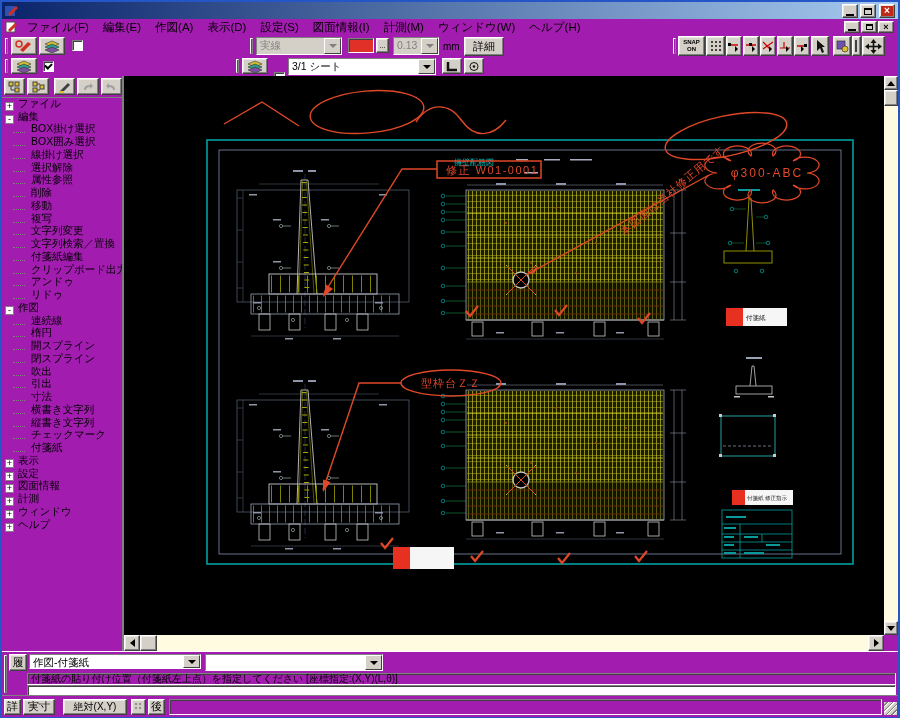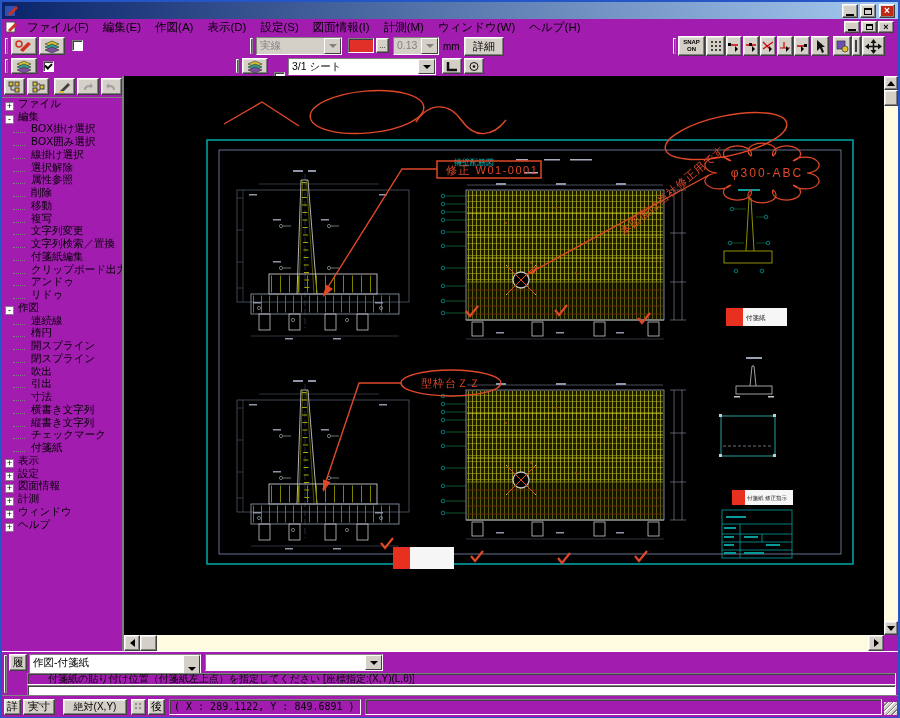--- a/index.html
+++ b/index.html
@@ -684,47 +684,46 @@
   <div class="btn a" style="left:16px;top:0;width:17px;height:16px"></div>
   <div class="btn a" style="right:0;top:0;width:16px;height:16px">
       <div class="tri" style="border-left:5px solid #000;margin-right:-4px"></div>
     </div>
 </div>
 <div class="a face" style="left:884px;top:635px;width:14px;height:16px"></div>
 
 <div class="a face" style="left:2px;top:651px;width:896px;height:44px;border-top:1px solid #fff">
   <div class="a grip" style="left:2px;top:3px;height:38px"></div>
   <div class="a btn" style="left:7px;top:2px;width:18px;height:17px">履</div>
-  <div class="a combo" style="left:27px;top:2px;width:172px;height:30px">
+  <div class="a combo" style="left:27px;top:2px;width:172px;height:15px">
     <div class="fld">作図-付箋紙</div>
       <div class="arr">
         <div class="tri-d"></div>
       </div>
   </div>
   <div class="a combo" style="left:203px;top:2px;width:178px;height:17px">
     <div class="fld"></div>
       <div class="arr">
         <div class="tri-d"></div>
       </div>
   </div>
-  <div class="a sunken face" style="left:25px;top:21px;width:869px;height:12px;font-size:10px;line-height:10px;padding-left:20px;white-space:nowrap;overflow:hidden">付箋紙の貼り付け位置（付箋紙左上点）を指定してください [座標指定:(X,Y)(L,θ)]</div>
+  <div class="a sunken face" style="left:25px;top:21px;width:869px;height:12px;font-size:10px;line-height:10px;padding-left:3px;white-space:nowrap;overflow:hidden">付箋紙の貼り付け位置（付箋紙左上点）を指定してください [座標指定:(X,Y)(L,θ)]</div>
   <div class="a sunken" style="left:25px;top:33px;width:869px;height:11px;background:#fff"></div>
 </div>
 
 <div class="a face statusbar" style="left:2px;top:695px;width:896px;height:21px;border-top:1px solid #808080">
   <div class="btn" style="width:17px;height:16px;margin-left:2px">詳</div>
   <div class="btn" style="width:32px;height:16px;margin-left:2px">実寸</div>
   <div class="btn" style="width:64px;height:16px;margin-left:8px;font-size:10px">絶対(X,Y)</div>
   <div class="btn dis" style="width:15px;height:16px;margin-left:4px">
     <svg width="8" height="8">
         <g fill="#909090">
           <rect x="0" y="0" width="2" height="2"></rect>
           <rect x="4" y="0" width="2" height="2"></rect>
           <rect x="0" y="4" width="2" height="2"></rect>
           <rect x="4" y="4" width="2" height="2"></rect>
         </g>
       </svg>
   </div>
   <div class="btn" style="width:17px;height:16px;margin-left:2px">後</div>
-  <div class="sunken" style="width:192px;height:16px;margin-left:4px;font-size:10px;line-height:14px;padding-left:4px;white-space:nowrap;font-family:'DejaVu Sans Mono',monospace">( X : 289.1122, Y : 849.6891 )</div>
   <div class="sunken" style="flex:1;height:16px;margin-left:4px;margin-right:16px"></div>
   <div class="a gripcorner" style="right:1px;bottom:2px;width:13px;height:13px"></div>
 </div>
 
 </body></html>

